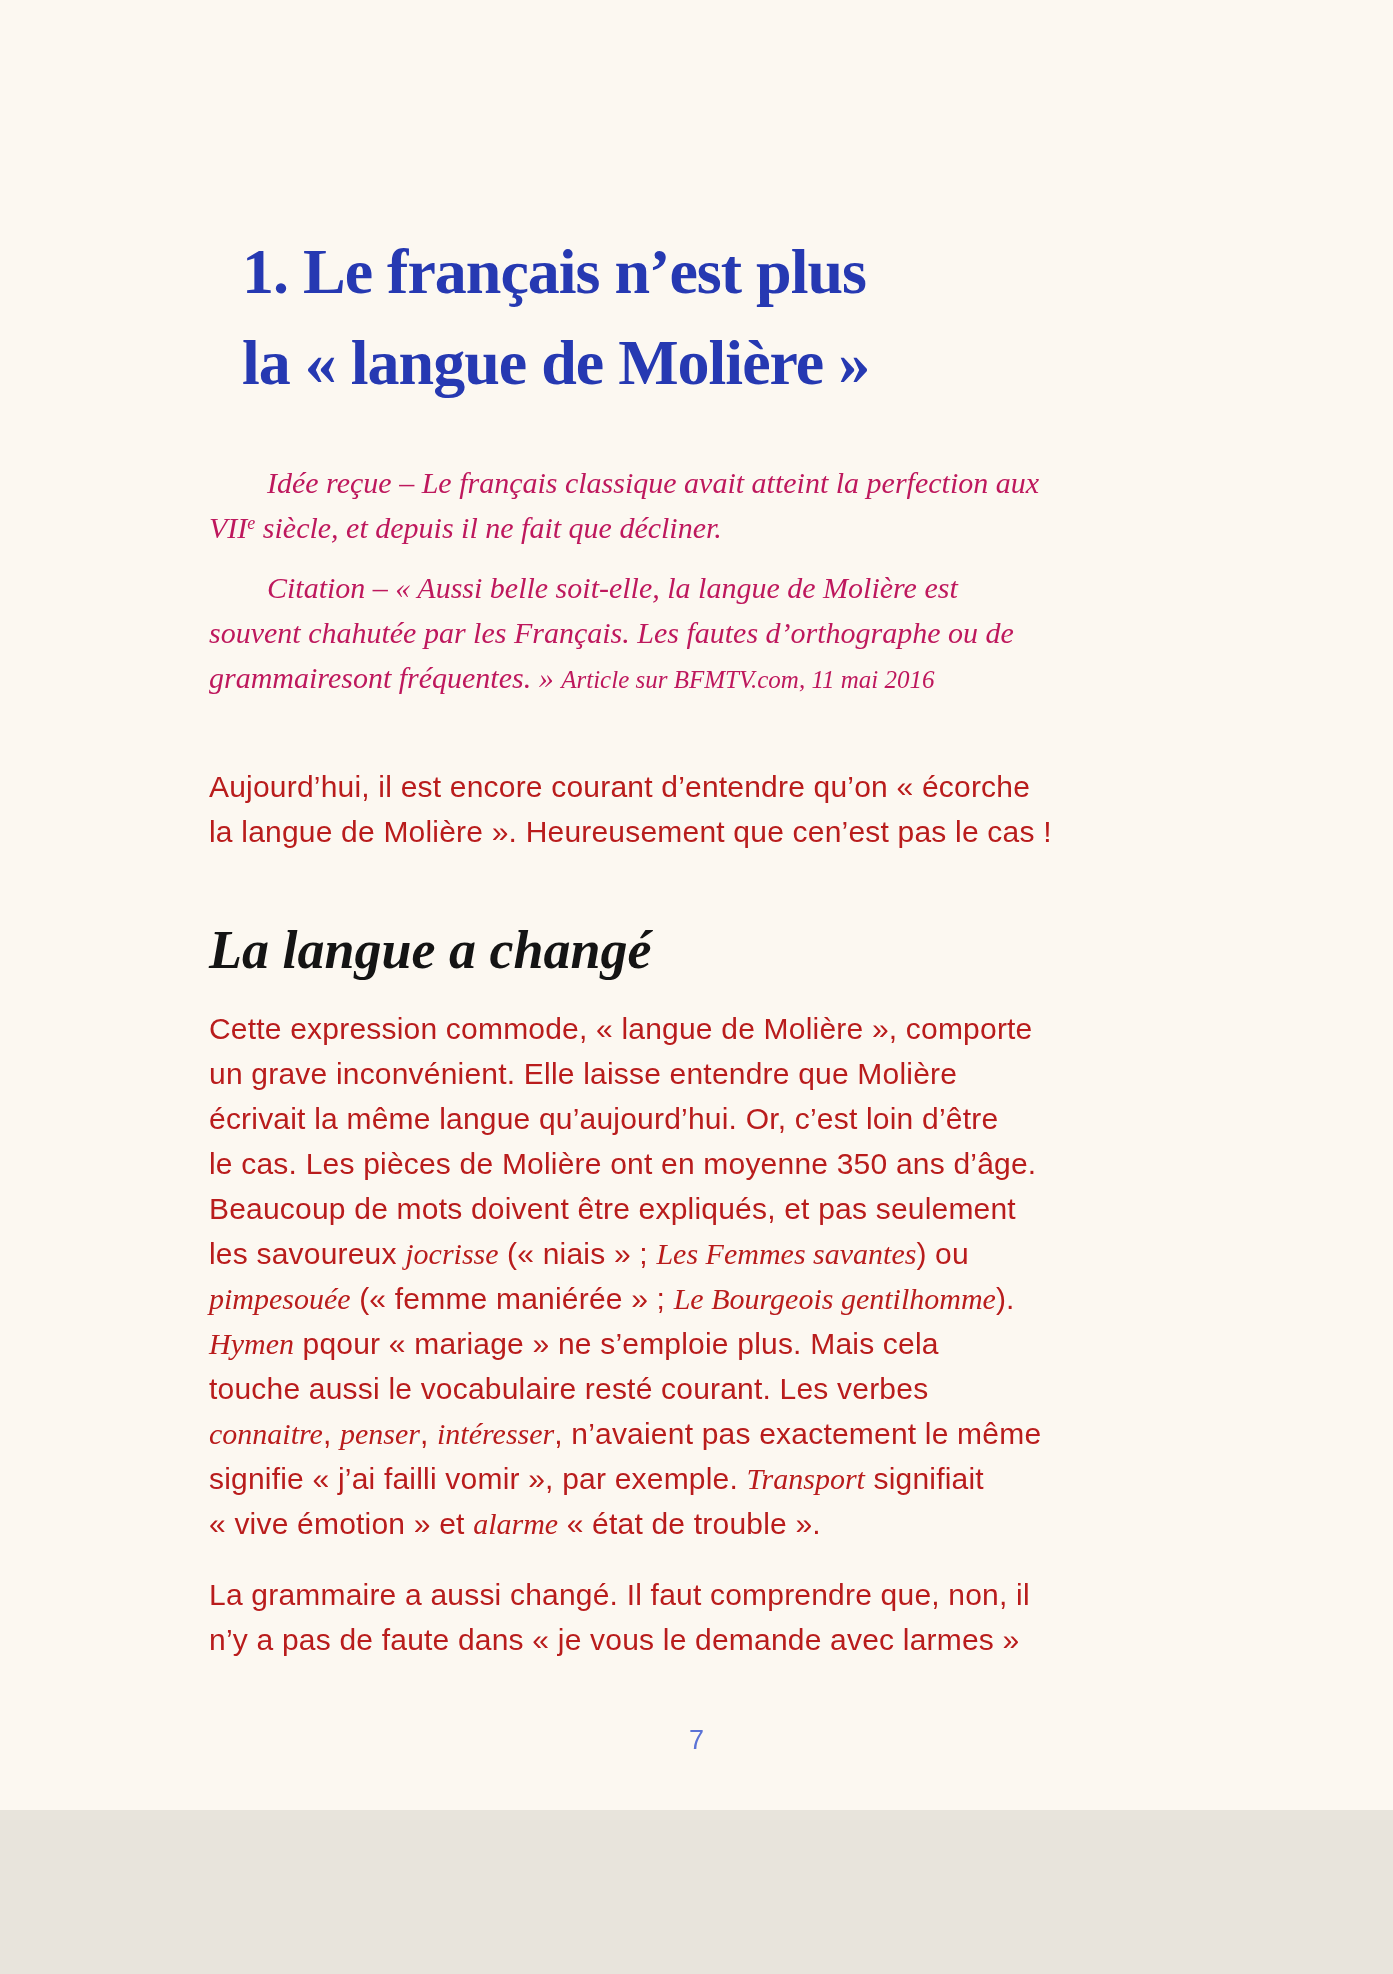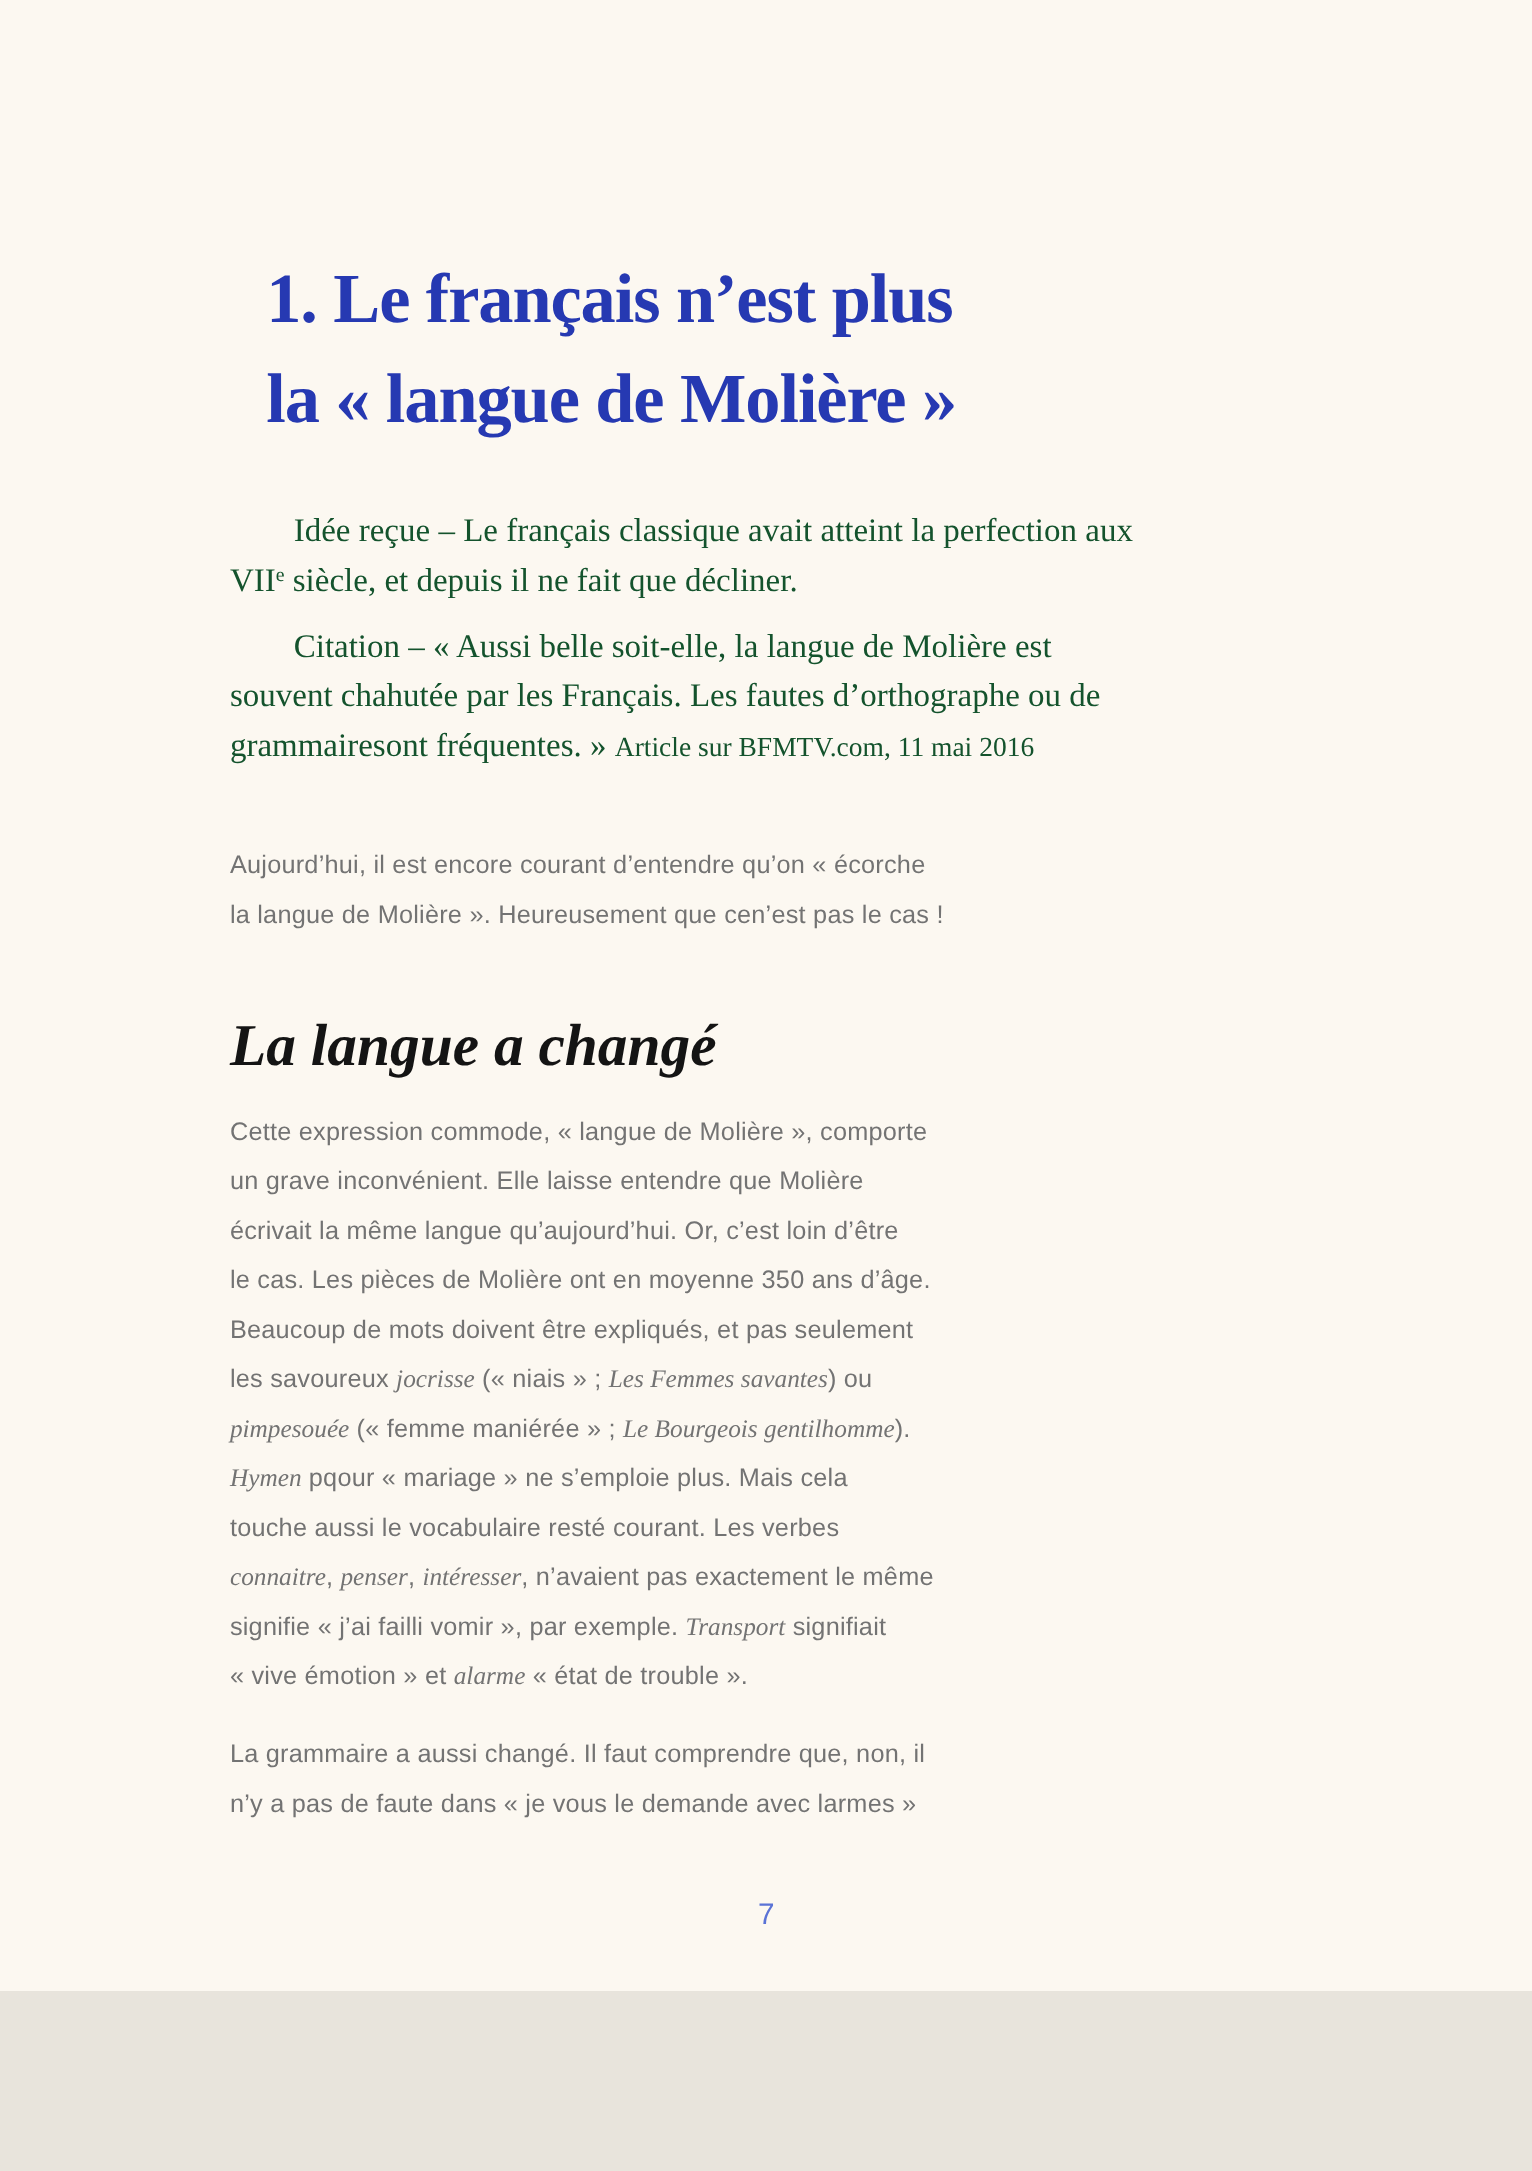--- a/index.html
+++ b/index.html
@@ -22,34 +22,35 @@
     font-family:"Liberation Serif",serif;
     font-weight:700;
     font-size:64px;
     line-height:91px;
     letter-spacing:-1px;
     color:#2639b2;
   }
   
   .lead{
     font-family:"Liberation Serif",serif;
+    font-style:italic;
     font-size:30px;
     line-height:45px;
-    color:#14532d;
+    color:#be185d;
   }
   .lead .line:first-child{text-indent:58px;}
   .lead-idee{margin:52px 0 0;}
   .lead-citation{margin:15px 0 0;}
   
   .body-par{
     font-family:"Liberation Sans",sans-serif;
-    font-size:23px;
+    font-size:30px;
     line-height:45px;
     letter-spacing:.2px;
-    color:#737373;
+    color:#b91c1c;
   }
   .p-intro{margin:62px 0 0;}
   .p-vocab{margin:30px 0 0;}
   .p-grammar{margin:26px 0 0;}
   
   .section-heading{
     margin:70px 0 0;
     font-family:"Liberation Serif",serif;
     font-style:italic;
     font-weight:700;

